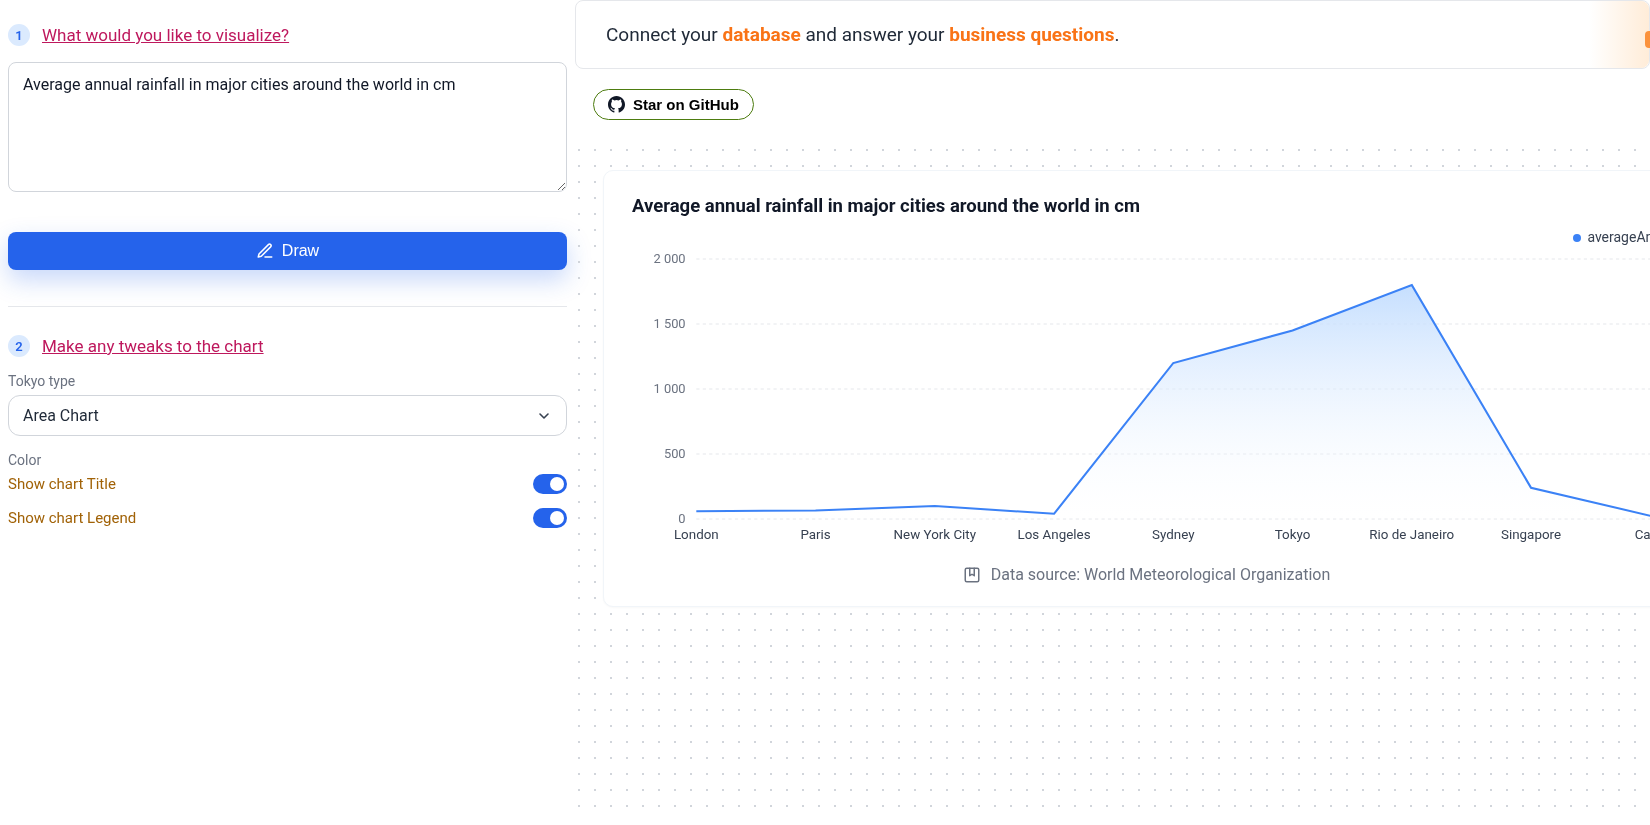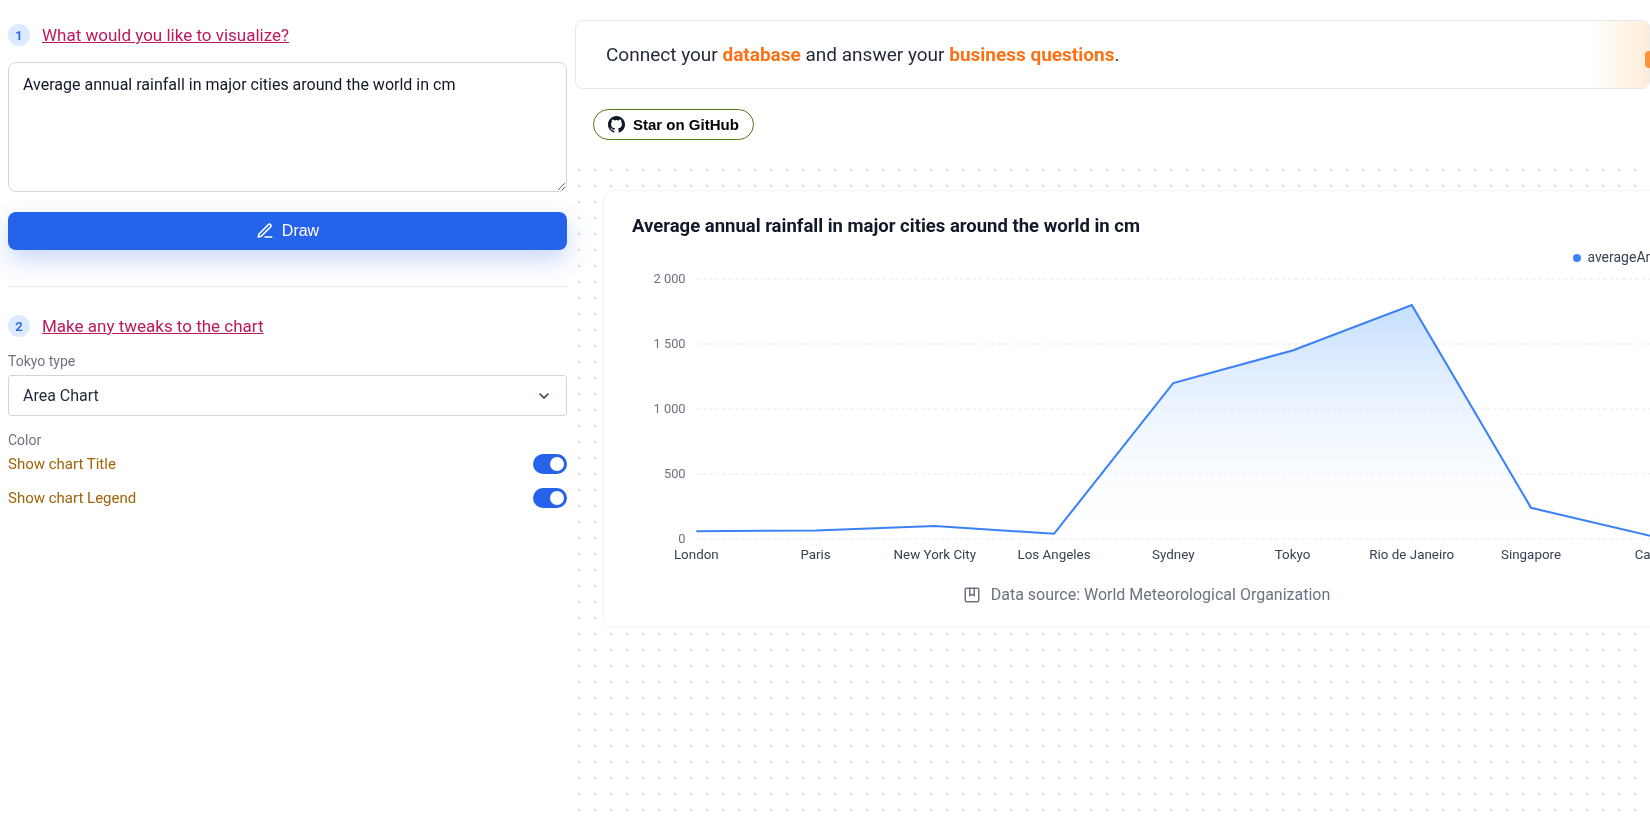--- a/index.html
+++ b/index.html
@@ -7,37 +7,37 @@
 
 
 .left-panel { width: 575px; padding: 24px 8px 24px 8px; }
 
 .step-row { display: flex; align-items: center; gap: 12px; margin-bottom: 16px; }
 .step-badge { width: 22px; height: 22px; border-radius: 50%; background: #dbeafe; color: #2563eb; font-weight: 600; font-size: 13px; display: flex; align-items: center; justify-content: center; }
 .step-label { font-size: 17px; color: #be185d; text-decoration: underline; }
 
 .query-textarea { width: 100%; min-height: 130px; border: 1px solid #d1d5db; border-radius: 8px; padding: 12px 14px; font-size: 16px; font-family: inherit; resize: vertical; outline: none; color:#111827; }
 
-.draw-btn { width: 100%; height: 38px; margin-top: 16px; background: #2563eb; color: #fff; border: none; border-radius: 8px; font-size: 16px; font-weight: 500; cursor: pointer; display: flex; align-items: center; justify-content: center; gap: 8px; box-shadow: 0 10px 25px rgba(37,99,235,0.25); }
+.draw-btn { width: 100%; height: 38px; margin-top: 36px; background: #2563eb; color: #fff; border: none; border-radius: 8px; font-size: 16px; font-weight: 500; cursor: pointer; display: flex; align-items: center; justify-content: center; gap: 8px; box-shadow: 0 10px 25px rgba(37,99,235,0.25); }
 
 .divider { height: 1px; background: #e5e7eb; margin: 36px 0 28px 0; }
 
 .field-label { font-size: 14px; color: #6b7280; margin-bottom: 6px; }
-.select-box { position: relative; width: 100%; border: 1px solid #d1d5db; border-radius: 3px; padding: 10px 14px; font-size: 16px; display: flex; align-items: center; gap: 10px; cursor: pointer; margin-bottom: 16px; }
+.select-box { position: relative; width: 100%; border: 1px solid #d1d5db; border-radius: 12px; padding: 10px 14px; font-size: 16px; display: flex; align-items: center; gap: 10px; cursor: pointer; margin-bottom: 16px; }
 .select-box .chev { position: absolute; right: 14px; color: #374151; }
 
 .color-swatch { width: 18px; height: 18px; display: inline-flex; align-items: center; justify-content: center; }
 
 .toggle-row { display: flex; align-items: center; justify-content: space-between; margin-bottom: 14px; }
 .toggle-row .lbl { font-size: 15px; color: #a16207; }
 .toggle { width: 34px; height: 20px; border-radius: 999px; background: #2563eb; position: relative; cursor: pointer; }
 .toggle::after { content: ""; position: absolute; width: 14px; height: 14px; border-radius: 50%; background: #fff; top: 3px; right: 3px; }
 
 
-.right-panel { flex: 1; padding-top: 20px; position: relative; overflow: hidden; }
+.right-panel { flex: 1; position: relative; overflow: hidden; }
 
 .banner { margin-bottom: 20px; border: 1px solid #e5e7eb; border-radius: 8px; padding: 22px 30px; font-size: 19px; background: #fff; position: relative; }
 .banner .hl { color: #f97316; font-weight: 700; }
 .banner-gradient { position: absolute; right: 0; top: 0; bottom: 0; width: 60px; background: linear-gradient(90deg, rgba(255,200,140,0) 0%, rgba(255,180,100,0.25) 100%); border-radius: 0 8px 8px 0; }
 .banner-accent { position: absolute; right: -4px; top: 30px; bottom: 20px; width: 8px; background: #fb923c; border-radius: 4px; }
 
 .gh-btn { display: inline-flex; align-items: center; gap: 8px; border: 1px solid #4d7c0f; border-radius: 999px; padding: 6px 14px; font-size: 15px; font-weight: 600; background: #fff; cursor: pointer; margin: 0 0 18px 18px; }
 
 .dot-area { position: relative; padding: 18px 0; height: 680px; background-image: radial-gradient(#d1d5db 1px, transparent 1px); background-size: 16px 16px; background-position: 12px 4px; }
 

